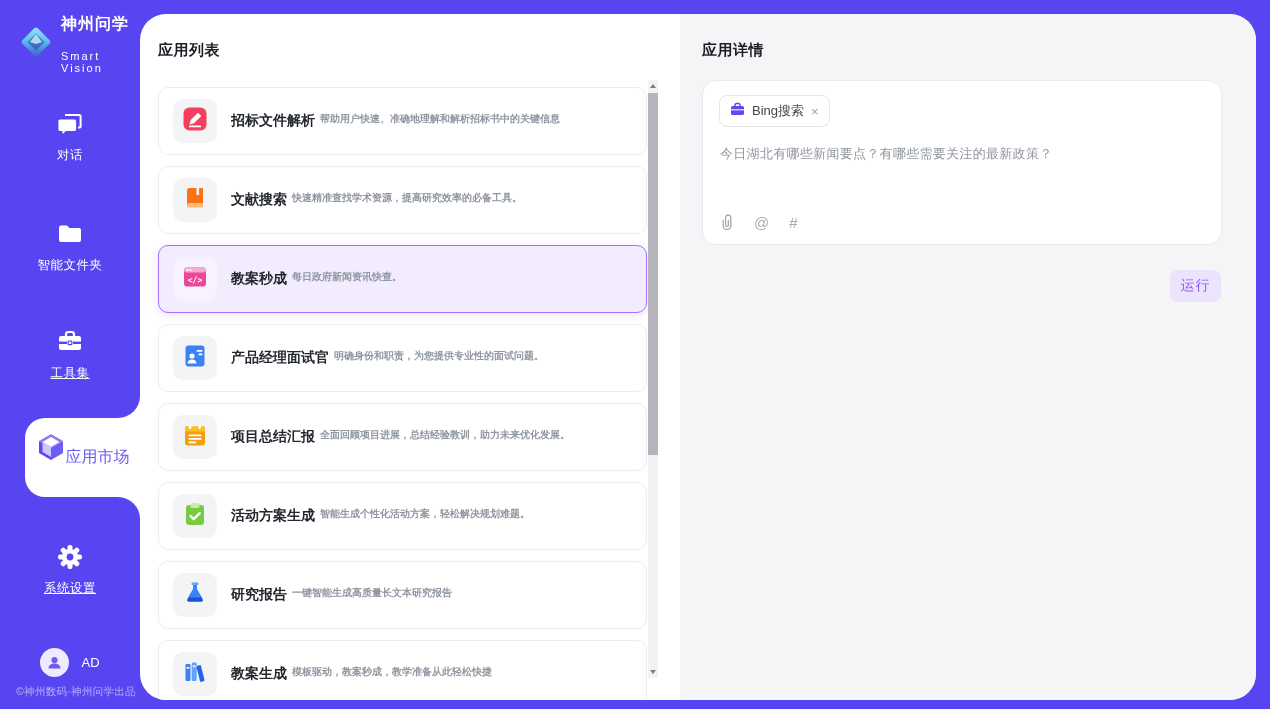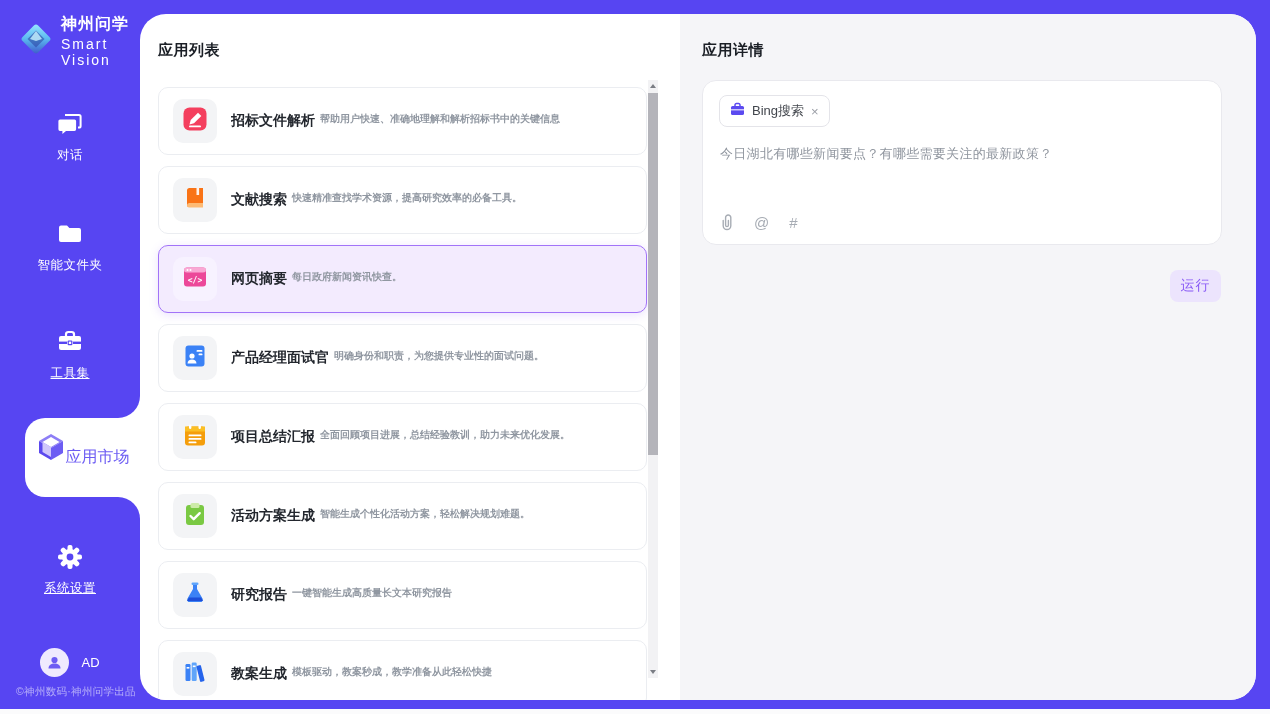--- a/index.html
+++ b/index.html
@@ -7,21 +7,21 @@
     font-family:"Liberation Sans","DejaVu Sans",sans-serif; }
   #stage { position:absolute; top:0; left:0; width:1270px; height:714px; background:#b91c1c; }
 
   
   #frame { position:absolute; top:0; left:0; width:1270px; height:709px; background:#5745f2; }
 
   
   #sidebar { position:absolute; top:0; left:0; width:140px; height:709px; color:#fff; }
   .logo { position:absolute; top:14px; left:18px; display:flex; align-items:center; gap:7px; }
   .logo-text .cn { font-size:16px; font-weight:bold; letter-spacing:1px; }
-  .logo-text .en { font-size:14px; letter-spacing:2px; margin-top:1px; }
+  .logo-text .en { font-size:11px; letter-spacing:2px; margin-top:15px; }
   .nav-item { position:absolute; left:0; width:140px; text-align:center; cursor:pointer; }
   .nav-item .nico { display:block; margin:0 auto 7px auto; width:28px; height:28px; }
   .nav-item .nlabel { font-size:12.5px; color:#fff; letter-spacing:0.5px; }
   .nav-item .nlabel.u { text-decoration:underline; }
   .tab-active-pill { position:absolute; left:25px; right:0; top:418px; height:79px;
     background:#fff; border-radius:20px 0 0 20px; }
   .notch { position:absolute; right:0; width:24px; height:24px; background:#fff; overflow:hidden; }
   .notch.top { top:-24px; } .notch.bot { bottom:-24px; }
   .notch.top::after { content:''; position:absolute; inset:0; background:#5745f2; border-bottom-right-radius:22px; }
   .notch.bot::after { content:''; position:absolute; inset:0; background:#5745f2; border-top-right-radius:22px; }
@@ -192,21 +192,21 @@
           <span class="icon-box">
             <span><svg width="26" height="26" viewBox="0 0 26 26">
                 <rect x="2" y="3.5" width="22" height="19" rx="3" fill="#ec4899"></rect>
                 <rect x="2" y="3.5" width="22" height="5" rx="3" fill="#f9a8d4"></rect>
                 <circle cx="5.5" cy="6" r="1" fill="#fff"></circle>
                 <circle cx="8.5" cy="6" r="1" fill="#fff"></circle>
                 <text x="13" y="18.5" font-size="8" font-weight="bold" fill="#fff" text-anchor="middle" font-family="DejaVu Sans Mono,monospace">&lt;/&gt;</text>
               </svg></span>
           </span>
           <span class="app-texts">
-            <span class="app-name">网页摘要</span>
+            <span class="app-name">教案秒成</span>
             <span class="app-desc">每日政府新闻资讯快查。</span>
           </span>
         </div>
         <div class="app-card">
           <span class="icon-box">
             <span><svg width="26" height="26" viewBox="0 0 26 26">
                 <rect x="3.5" y="2.5" width="19" height="21" rx="3" fill="#3b82f6"></rect>
                 <circle cx="10" cy="13" r="2.6" fill="#fff"></circle>
                 <path d="M5.5 20.5c0-2.6 2-4 4.5-4s4.5 1.4 4.5 4z" fill="#fff"></path>
                 <rect x="14.5" y="7" width="6" height="1.8" rx="0.9" fill="#fff"></rect>

